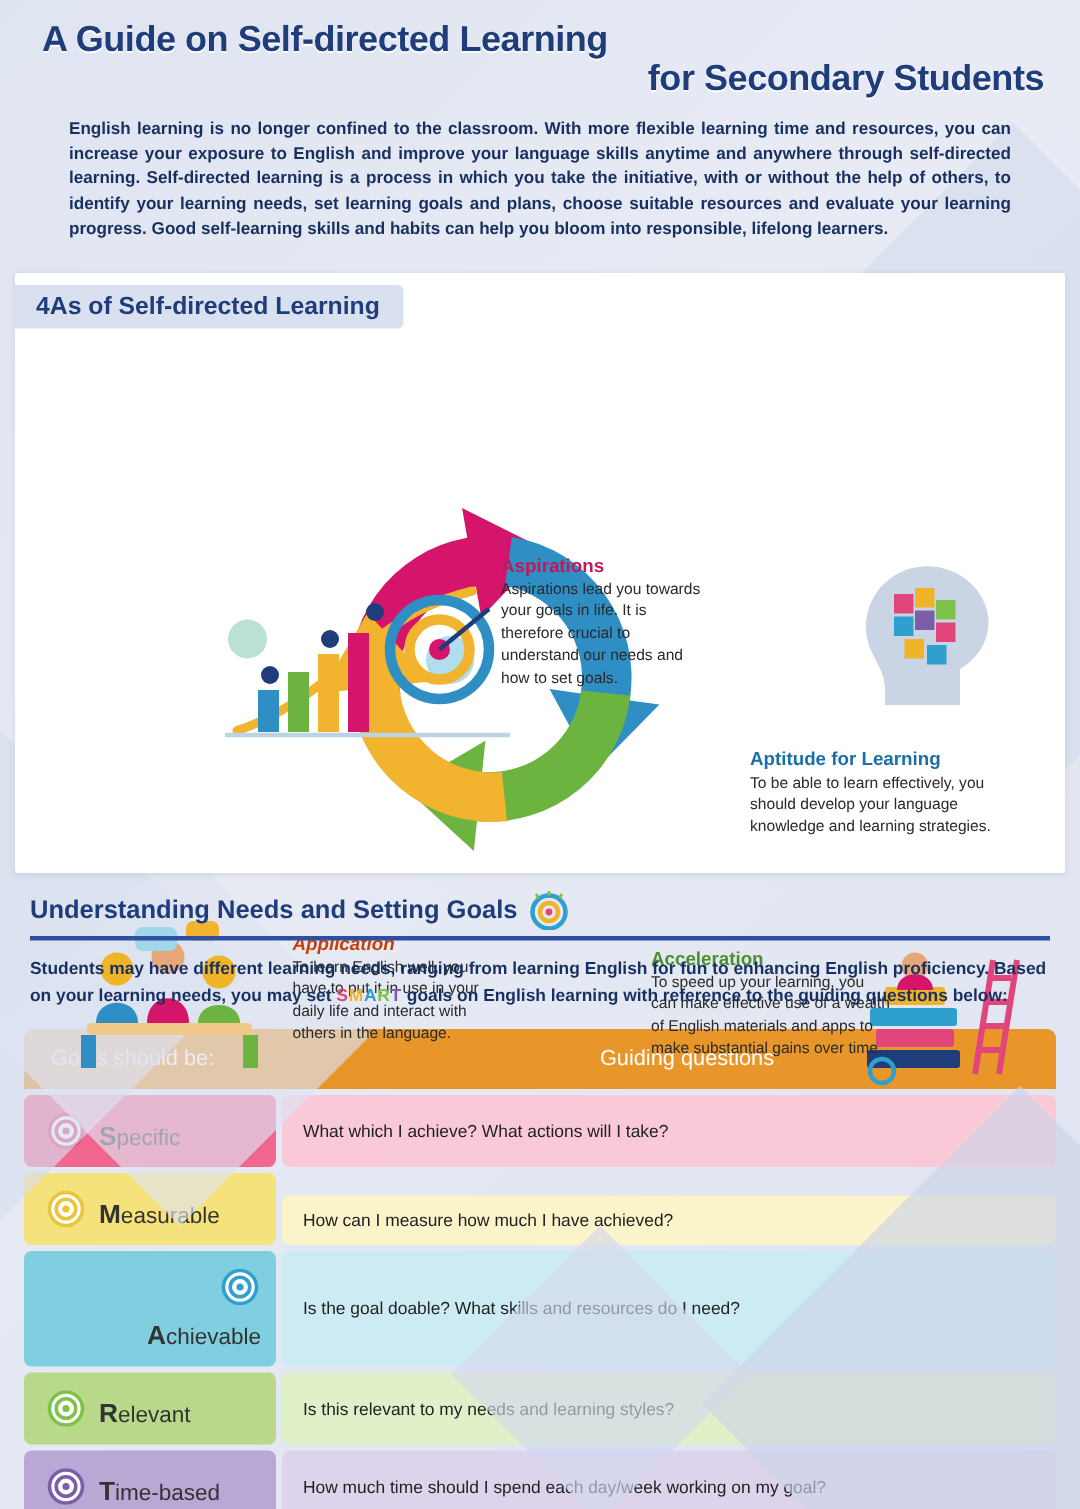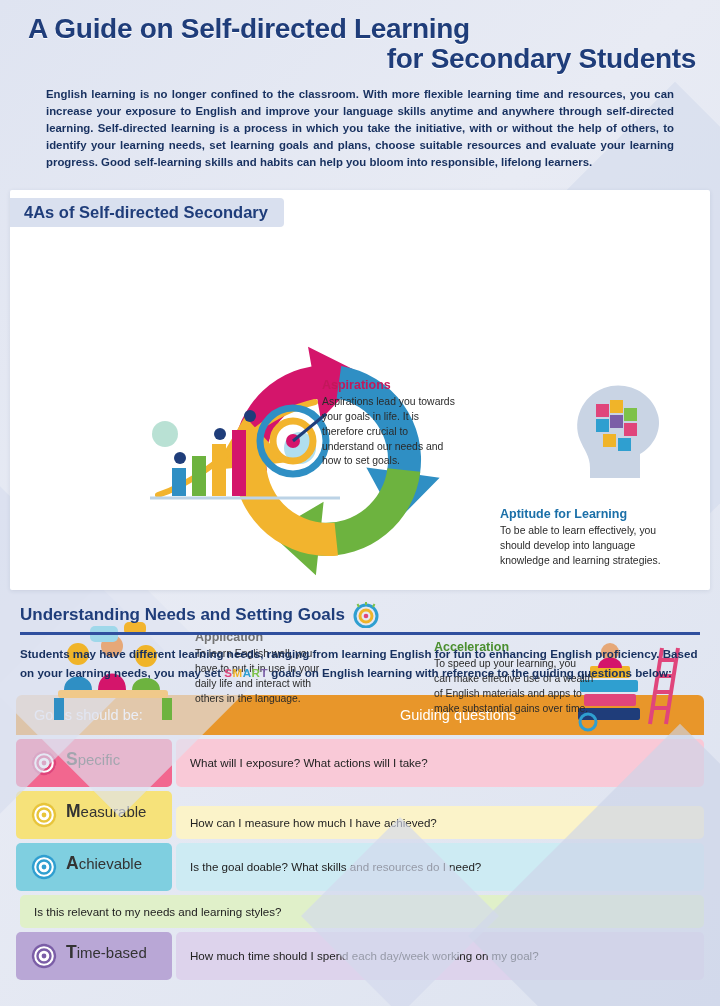--- a/index.html
+++ b/index.html
@@ -23,21 +23,21 @@
   .bg-shape.s4 { width: 180px; height: 180px; left: 30px; top: 600px; transform: rotate(45deg); background: #dfe4f1; }
   .bg-shape.s5 { width: 140px; height: 140px; right: 250px; bottom: 20px; transform: rotate(45deg); background: #d2d9ec; }
 
   
   .header {
     position: relative;
     padding: 14px 24px 6px 24px;
   }
   .title {
     color: #1f3d7a;
-    font-size: 28px;
+    font-size: 24px;
     font-weight: bold;
     line-height: 1.08;
     letter-spacing: -0.3px;
     text-align: center;
     text-shadow: 0 1px 0 #fff;
   }
   .title .l1 { display: block; text-align: left; padding-left: 4px;}
   .title .l2 { display: block; text-align: right; padding-left: 40px;}
 
   .intro {
@@ -70,28 +70,28 @@
 
   .diagram { position: absolute; inset: 0; }
 
   
   .cycle { position: absolute; left: 170px; top: 270px; }
 
   
   .blk { position: absolute; }
   .blk .h { font-weight: bold; font-size: 12.5px; margin-bottom: 3px; }
   .blk .p { font-size: 10.4px; line-height: 1.42; color: #2a2a2a; }
-  .blk.aspirations { left: 312px; top: 188px; width: 135px; }
+  .blk.aspirations { left: 324px; top: 188px; width: 135px; }
   .blk.aspirations .h { color: #c2185b; }
   .blk.aptitude { left: 490px; top: 317px; width: 175px; }
   .blk.aptitude .h { color: #1a6fa8; }
   .blk.acceleration { left: 424px; top: 450px; width: 160px; }
   .blk.acceleration .h { color: #4a8f2f; }
   .blk.application { left: 185px; top: 440px; width: 140px; }
-  .blk.application .h { color: #737373; }
+  .blk.application .h { color: #c2410c; font-style: italic; }
 
   
   .sec2 { position: relative; margin-top: 12px; padding: 0 20px; }
   .sec2-head {
     display: flex; align-items: center; gap: 8px;
     border-bottom: 3px solid #2f4f9e;
     padding-bottom: 4px;
     margin: 0 0 10px 0;
   }
   .sec2-title { color: #1f3d7a; font-size: 17px; font-weight: bold; }
@@ -109,33 +109,33 @@
   
   .tbl { margin: 0 16px; }
   .tbl-head { display: flex; background: #e8962a; border-radius: 6px 6px 0 0; overflow: hidden; }
   .tbl-head .c1, .tbl-head .c2 {
     color: #fff; font-size: 14.5px; padding: 12px 10px; font-weight: normal;
   }
   .tbl-head .c1 { width: 196px; padding-left: 18px; }
   .tbl-head .c2 { flex: 1; text-align: center; }
   .row { display: flex; align-items: stretch; margin-top: 4px; }
   .row .left {
-    width: 156px; display: flex; align-items: flex-start; gap: 8px;
+    width: 168px; display: flex; align-items: flex-end; gap: 8px;
     padding: 10px 10px 10px 14px; border-radius: 5px;
   }
   .row .right {
     flex: 1; display: flex; align-items: center;
     padding: 10px 14px; border-radius: 5px; margin-left: 4px;
     font-size: 11.6px; color: #222;
   }
   .row .label { font-size: 15px; color: #333; }
   .row .label .cap { font-size: 17.5px; font-weight: bold; }
   .r1 .left { background: #f2678f; } .r1 .right { background: #f9c9d7; }
   .r2 .left { background: #f6e27a; } .r2 .right { background: #fbf3c9; margin-top: 15px; }
-  .r3 .left { background: #7fcfe0; } .r3 .right { background: #cdebf3; text-align: center; }
+  .r3 .left { background: #7fcfe0; flex-direction: column; } .r3 .right { background: #cdebf3; text-align: center; }
   .r4 .left { background: #b8d98a; } .r4 .right { background: #e0f0c9; }
   .r5 .left { background: #b9a7d6; } .r5 .right { background: #ddd3ec; }
 
   .target-ic { flex: none; }
 
   
   .illus { position: absolute; }
 </style>
 </head>
 <body>
@@ -151,21 +151,21 @@
   <div class="header">
     <div class="title">
       <span class="l1">A Guide on Self-directed Learning</span>
       <span class="l2">for Secondary Students</span>
     </div>
     <div class="intro">English learning is no longer confined to the classroom. With more flexible learning time and resources, you can increase your exposure to English and improve your language skills anytime and anywhere through self-directed learning. Self-directed learning is a process in which you take the initiative, with or without the help of others, to identify your learning needs, set learning goals and plans, choose suitable resources and evaluate your learning progress. Good self-learning skills and habits can help you bloom into responsible, lifelong learners.</div>
   </div>
 
   <div class="card">
     <div class="card-title-band">
-      <span class="card-title">4As of Self-directed Secondary</span>
+      <span class="card-title">4As of Self-directed Learning</span>
     </div>
 
     <div class="diagram">
 
       <svg class="cycle" width="300" height="270" viewBox="0 0 300 270" style="left:168px; top:150px;">
 
         <path d="M55,118 A95,95 0 0 1 150,25 L150,5 L200,42 L150,79 L150,58 A62,62 0 0 0 88,120 Z" fill="#d4156b" transform="rotate(-10 150 120)"></path>
 
         <path d="M150,25 A95,95 0 0 1 243,122 L263,122 L226,172 L189,122 L210,122 A62,62 0 0 0 150,58 Z" fill="#2f8fc4" transform="rotate(8 150 120)"></path>
 
@@ -234,21 +234,21 @@
         <circle cx="18" cy="94" r="8" fill="none" stroke="#2f9fd0" stroke-width="3"></circle>
       </svg>
 
       <div class="blk aspirations">
         <div class="h">Aspirations</div>
         <div class="p">Aspirations lead you towards your goals in life. It is therefore crucial to understand our needs and how to set goals.</div>
       </div>
 
       <div class="blk aptitude">
         <div class="h">Aptitude for Learning</div>
-        <div class="p">To be able to learn effectively, you should develop into language knowledge and learning strategies.</div>
+        <div class="p">To be able to learn effectively, you should develop your language knowledge and learning strategies.</div>
       </div>
 
       <div class="blk acceleration">
         <div class="h">Acceleration</div>
         <div class="p">To speed up your learning, you can make effective use of a wealth of English materials and apps to make substantial gains over time.</div>
       </div>
 
       <div class="blk application">
         <div class="h">Application</div>
         <div class="p">To learn English well, you have to put it in use in your daily life and interact with others in the language.</div>
@@ -281,21 +281,21 @@
     <div class="row r1">
       <div class="left">
         <svg class="target-ic" width="28" height="28" viewBox="0 0 28 28">
           <circle cx="14" cy="14" r="12" fill="#fff"></circle>
           <circle cx="14" cy="14" r="11" fill="none" stroke="#e0457b" stroke-width="2.4"></circle>
           <circle cx="14" cy="14" r="6.5" fill="none" stroke="#e0457b" stroke-width="2.4"></circle>
           <circle cx="14" cy="14" r="2.4" fill="#e0457b"></circle>
         </svg>
         <span class="label"><span class="cap">S</span><span>pecific</span></span>
       </div>
-      <div class="right">What will I exposure? What actions will I take?</div>
+      <div class="right">What which I achieve? What actions will I take?</div>
     </div>
 
     <div class="row r2">
       <div class="left">
         <svg class="target-ic" width="28" height="28" viewBox="0 0 28 28">
           <circle cx="14" cy="14" r="12" fill="#fff"></circle>
           <circle cx="14" cy="14" r="11" fill="none" stroke="#e8c53a" stroke-width="2.4"></circle>
           <circle cx="14" cy="14" r="6.5" fill="none" stroke="#e8c53a" stroke-width="2.4"></circle>
           <circle cx="14" cy="14" r="2.4" fill="#e8c53a"></circle>
         </svg>
@@ -311,20 +311,29 @@
           <circle cx="14" cy="14" r="11" fill="none" stroke="#2f9fd0" stroke-width="2.4"></circle>
           <circle cx="14" cy="14" r="6.5" fill="none" stroke="#2f9fd0" stroke-width="2.4"></circle>
           <circle cx="14" cy="14" r="2.4" fill="#2f9fd0"></circle>
         </svg>
         <span class="label"><span class="cap">A</span><span>chievable</span></span>
       </div>
       <div class="right">Is the goal doable? What skills and resources do I need?</div>
     </div>
 
     <div class="row r4">
+      <div class="left">
+        <svg class="target-ic" width="28" height="28" viewBox="0 0 28 28">
+          <circle cx="14" cy="14" r="12" fill="#fff"></circle>
+          <circle cx="14" cy="14" r="11" fill="none" stroke="#7ec24a" stroke-width="2.4"></circle>
+          <circle cx="14" cy="14" r="6.5" fill="none" stroke="#7ec24a" stroke-width="2.4"></circle>
+          <circle cx="14" cy="14" r="2.4" fill="#7ec24a"></circle>
+        </svg>
+        <span class="label"><span class="cap">R</span><span>elevant</span></span>
+      </div>
       <div class="right">Is this relevant to my needs and learning styles?</div>
     </div>
 
     <div class="row r5">
       <div class="left">
         <svg class="target-ic" width="28" height="28" viewBox="0 0 28 28">
           <circle cx="14" cy="14" r="12" fill="#fff"></circle>
           <circle cx="14" cy="14" r="11" fill="none" stroke="#7b5ea7" stroke-width="2.4"></circle>
           <circle cx="14" cy="14" r="6.5" fill="none" stroke="#7b5ea7" stroke-width="2.4"></circle>
           <circle cx="14" cy="14" r="2.4" fill="#7b5ea7"></circle>

